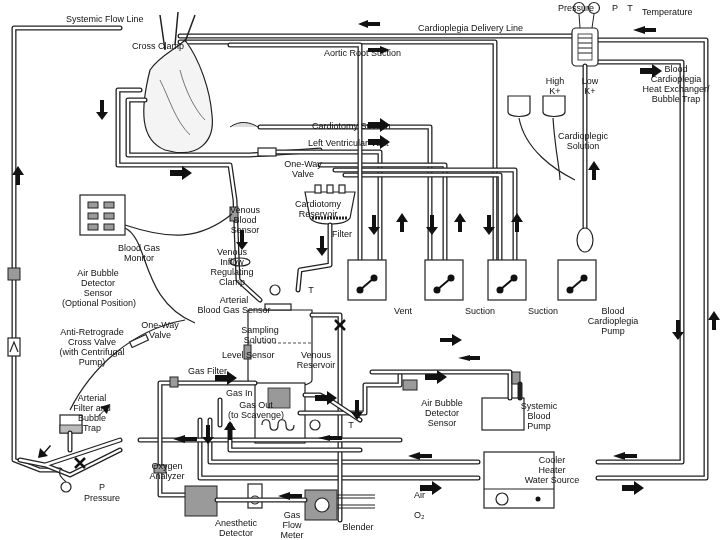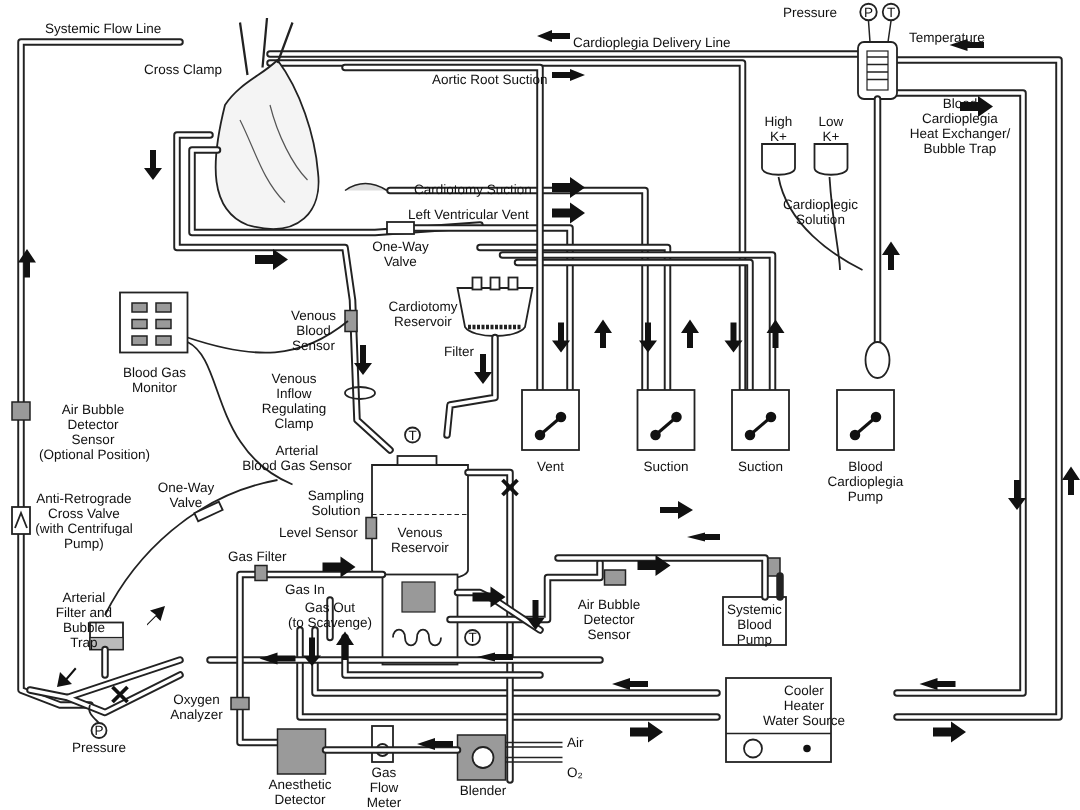--- a/index.html
+++ b/index.html
@@ -1,19 +1,19 @@
 <!DOCTYPE html>
 <html><head>
 <meta charset="utf-8">
 <style>
   html,body{margin:0;padding:0;background:#fff;}
   body{width:720px;height:540px;overflow:hidden;font-family:"Liberation Sans",sans-serif;}
   #stage{position:relative;width:720px;height:540px;}
   svg{position:absolute;left:0;top:0;}
-  .lbl{position:absolute;font-size:9px;line-height:10px;color:#111;text-align:center;white-space:nowrap;font-family:"Liberation Sans",sans-serif;}
+  .lbl{position:absolute;font-size:9px;line-height:10px;color:#111;text-align:center;white-space:nowrap;font-family:"Liberation Sans",sans-serif;margin-left:36px;}
   .lbl.l{text-align:left}
   .pipe{fill:none;stroke:#222;stroke-width:5;stroke-linejoin:round;stroke-linecap:round}
   .pipei{fill:none;stroke:#fff;stroke-width:2.4;stroke-linejoin:round;stroke-linecap:round}
   .thin{fill:none;stroke:#222;stroke-width:1.2}
   .box{fill:#fff;stroke:#222;stroke-width:1.2}
   .gray{fill:#9a9a9a;stroke:#222;stroke-width:1}
   .arrow{fill:#111}
 </style>
 </head>
 <body>
@@ -252,21 +252,21 @@
   </g>
 </svg>
 
 <div class="lbl l" style="left:30px;top:14px">Systemic Flow Line</div>
 <div class="lbl l" style="left:96px;top:41px">Cross Clamp</div>
 <div class="lbl l" style="left:288px;top:48px">Aortic Root Suction</div>
 <div class="lbl l" style="left:382px;top:23px">Cardioplegia Delivery Line</div>
 <div class="lbl l" style="left:522px;top:3px">Pressure</div>
 <div class="lbl" style="left:574px;top:3px;width:10px">P</div>
 <div class="lbl" style="left:589px;top:3px;width:10px">T</div>
-<div class="lbl l" style="left:606px;top:20px">Temperature</div>
+<div class="lbl l" style="left:606px;top:7px">Temperature</div>
 
 <div class="lbl" style="left:600px;top:64px;width:80px">
   <div>Blood</div>
   <div>Cardioplegia</div>
   <div>Heat Exchanger/</div>
   <div>Bubble Trap</div>
 </div>
 <div class="lbl" style="left:506px;top:76px;width:26px">
   <div>High</div>
   <div>K+</div>
@@ -363,21 +363,21 @@
   <div>Filter and</div>
   <div>Bubble</div>
   <div>Trap</div>
 </div>
 <div class="lbl" style="left:108px;top:461px;width:46px">
   <div>Oxygen</div>
   <div>Analyzer</div>
 </div>
 <div class="lbl" style="left:61px;top:482px;width:10px">P</div>
 <div class="lbl" style="left:46px;top:493px;width:40px">Pressure</div>
-<div class="lbl" style="left:492px;top:455px;width:88px">
+<div class="lbl" style="left:472px;top:455px;width:88px">
   <div>Cooler</div>
   <div>Heater</div>
   <div>Water Source</div>
 </div>
 <div class="lbl" style="left:172px;top:518px;width:56px">
   <div>Anesthetic</div>
   <div>Detector</div>
 </div>
 <div class="lbl" style="left:238px;top:510px;width:36px">
   <div>Gas</div>

